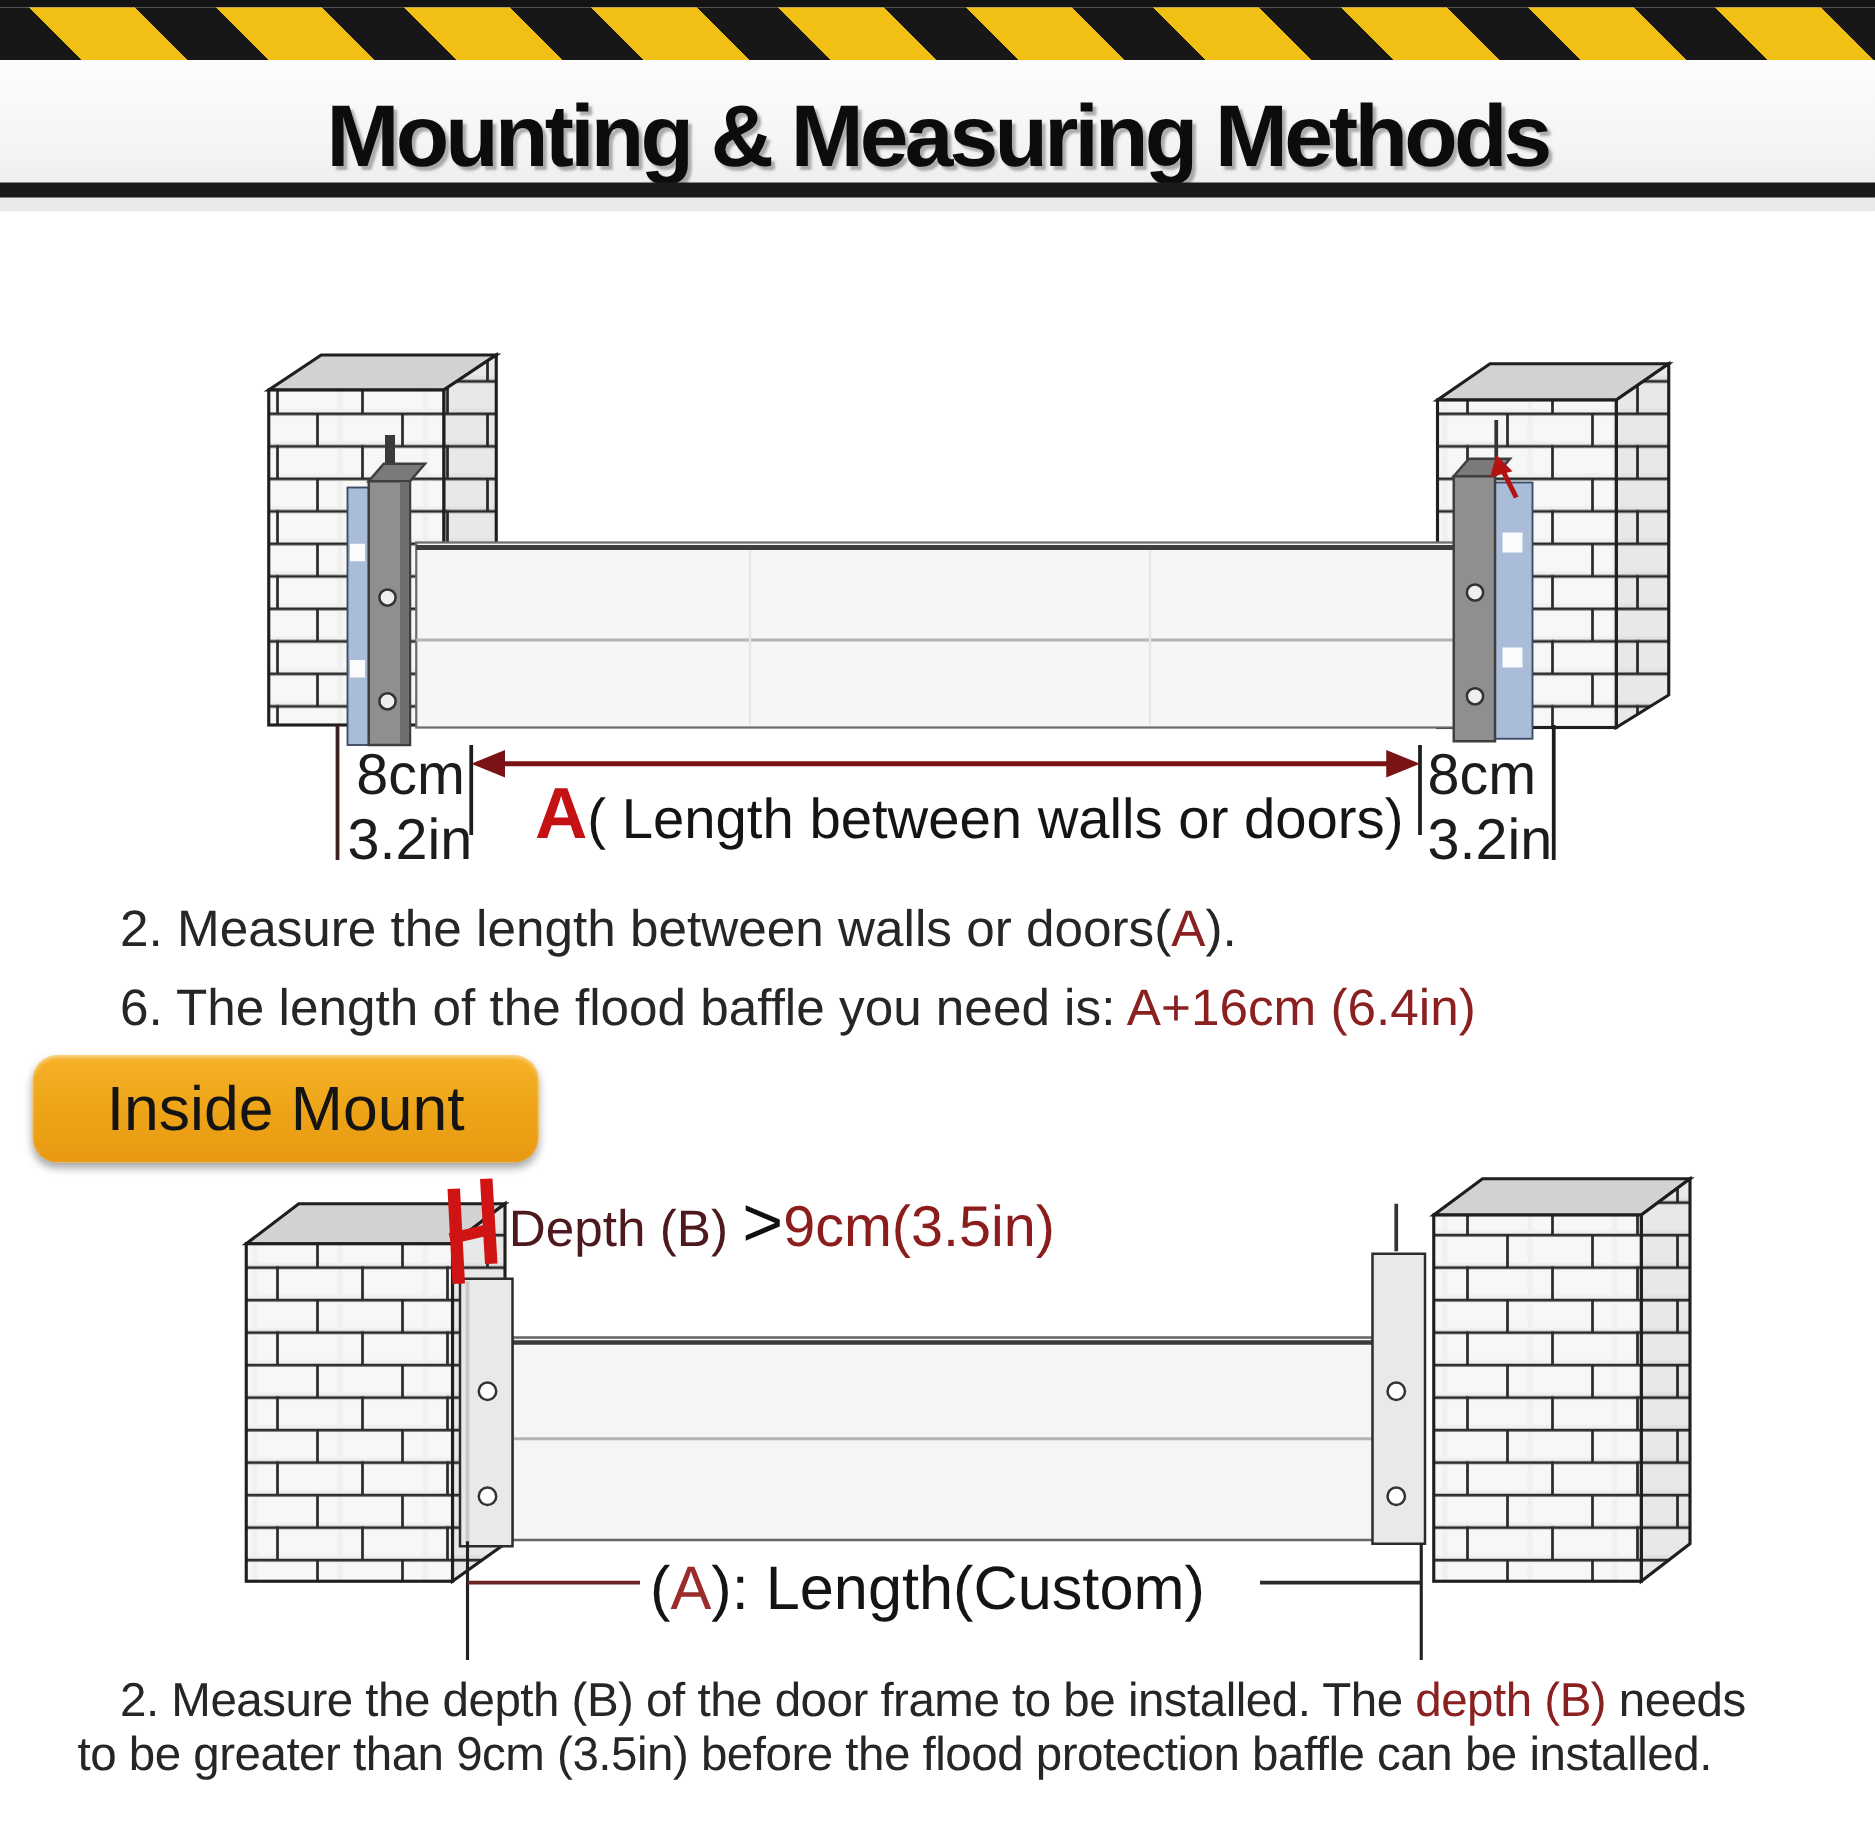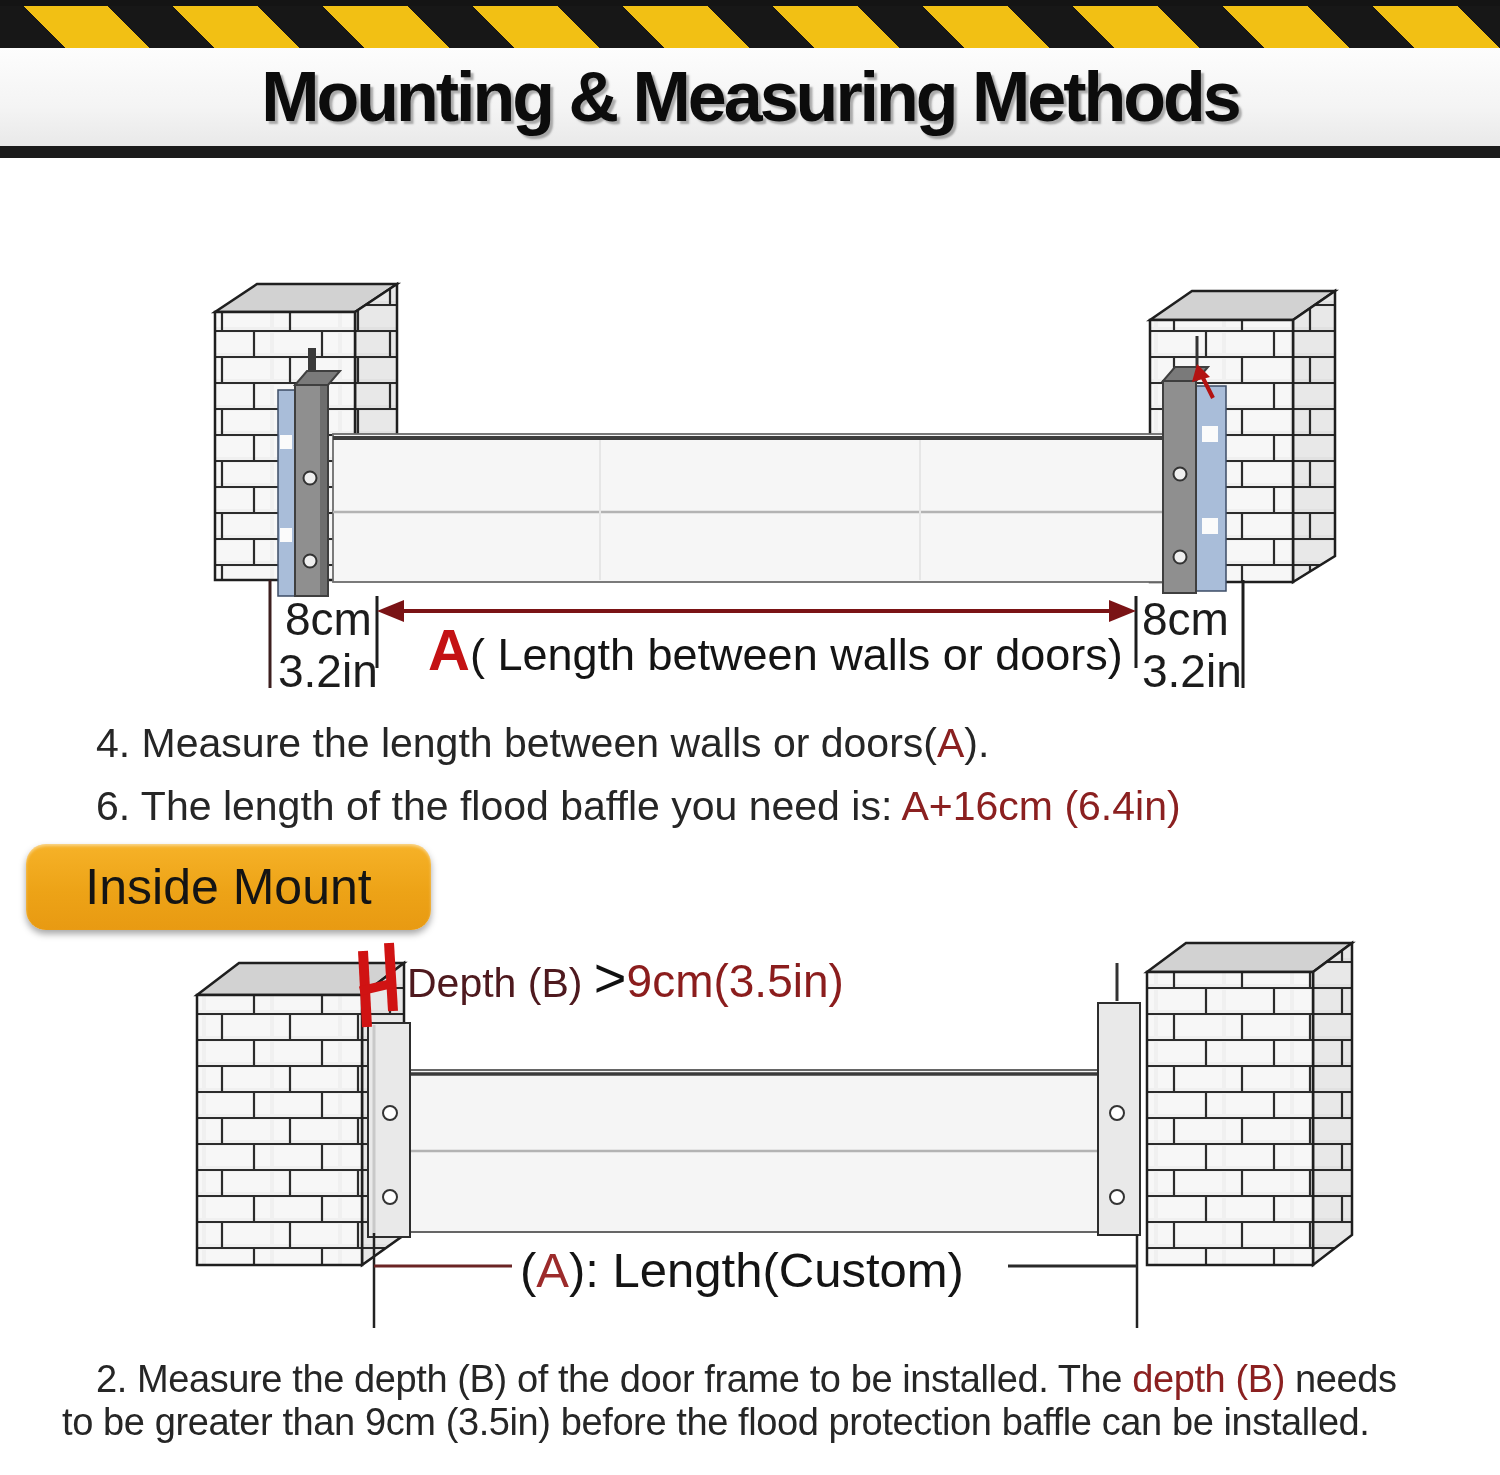--- a/index.html
+++ b/index.html
@@ -4,21 +4,21 @@
 <style>
   html,body{margin:0;padding:0;background:#ffffff;}
   .page{position:relative;width:1500px;height:1475px;background:#ffffff;overflow:hidden;
         font-family:"Liberation Sans", sans-serif;}
 
   
   .banner{position:absolute;top:0;left:0;width:1500px;height:158px;}
   .banner .topline{position:absolute;top:0;left:0;width:100%;height:6px;background:#141414;}
   .banner .stripes{position:absolute;top:6px;left:0;width:100%;height:42px;
       background:repeating-linear-gradient(45deg,#171717 0 46px,#f2c014 46px 106px);}
-  .banner .titleband{position:absolute;top:48px;left:0;width:100%;height:98px;
+  .banner .titleband{position:absolute;top:48px;left:0;width:100%;height:121px;
       background:linear-gradient(180deg,#fdfdfd 0%,#f4f4f4 60%,#e9e9e9 100%);
       display:flex;align-items:center;justify-content:center;}
   .banner h1{margin:0;font-size:70px;font-weight:bold;letter-spacing:-3px;color:#0c0c0c;
       text-shadow:3px 3px 2px rgba(110,110,110,0.55);}
   .banner .bottombar{position:absolute;top:146px;left:0;width:100%;height:12px;background:#1b1b1b;}
 
   
   .badge{position:absolute;display:flex;align-items:center;justify-content:center;
       background:linear-gradient(180deg,#f6b228 0%,#eda317 55%,#e89a12 100%);
       border-radius:20px;color:#141414;
@@ -31,21 +31,21 @@
   #diagram-outside{top:278px;height:432px;}
   #diagram-inside{top:935px;height:400px;}
 
   
   .steps{position:absolute;color:#262626;}
   #steps-outside{left:96px;top:720px;font-size:41px;width:1360px;}
   #steps-outside p{margin:0 0 16px 0;}
   #steps-inside{left:62px;top:1340px;font-size:38px;width:1430px;letter-spacing:-0.4px;}
   #steps-inside p{margin:0;}
   #steps-inside .indent{margin-left:34px;}
-  #steps-inside .gap{margin-top:18px;}
+  #steps-inside .gap{}
   .red{color:#8b2020;}
 
   svg text{font-family:"Liberation Sans", sans-serif;}
 </style>
 </head>
 <body>
 
 <div class="page">
 
   <header class="banner">
@@ -130,21 +130,21 @@
       </g>
       <text x="285" y="357" font-size="46" fill="#1c1c1c">8cm</text>
       <text x="278" y="409" font-size="46" fill="#1c1c1c">3.2in</text>
       <text x="1142" y="357" font-size="46" fill="#1c1c1c">8cm</text>
       <text x="1142" y="409" font-size="46" fill="#1c1c1c">3.2in</text>
       <text x="428" y="392"><tspan font-size="58" font-weight="bold" fill="#c41214">A</tspan><tspan font-size="45" fill="#141414">( Length between walls or doors)</tspan></text>
     </g>
   </svg>
 
   <div class="steps" id="steps-outside">
-    <p><span>4. Measure the length between walls or doors(</span><span class="red">A</span><span>).</span></p>
+    <p><span>2. Measure the length between walls or doors(</span><span class="red">A</span><span>).</span></p>
     <p><span>6. The length of the flood baffle you need is: </span><span class="red">A+16cm (6.4in)</span></p>
   </div>
 
   <div class="badge" id="badge-inside">
     <span>Inside Mount</span>
   </div>
 
   <svg class="diagram" id="diagram-inside" viewBox="0 0 1500 400">
 
     <g>

